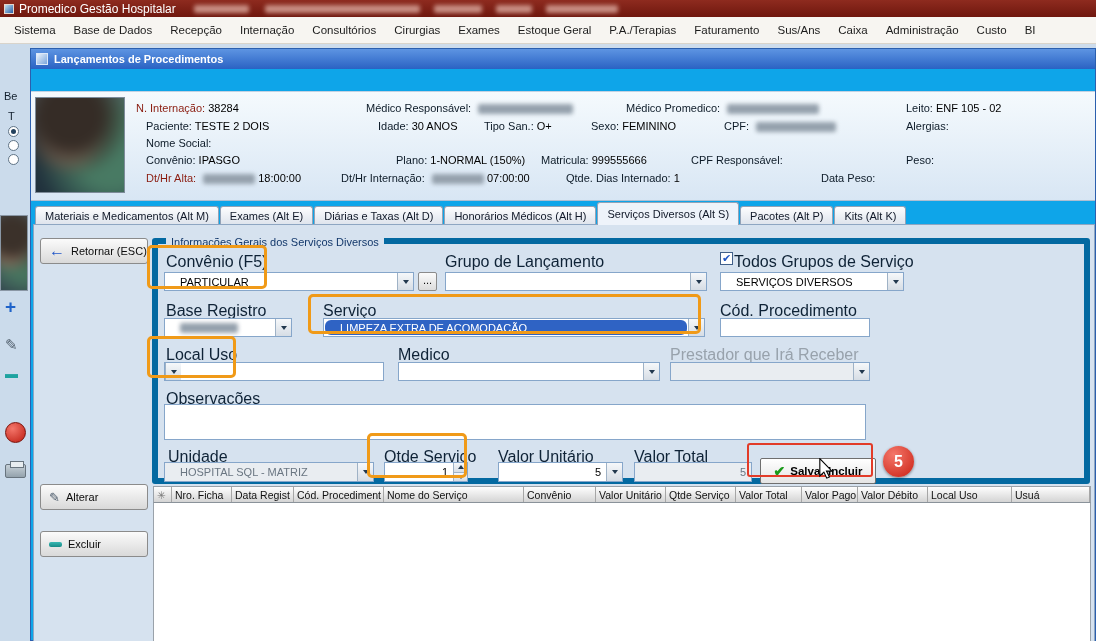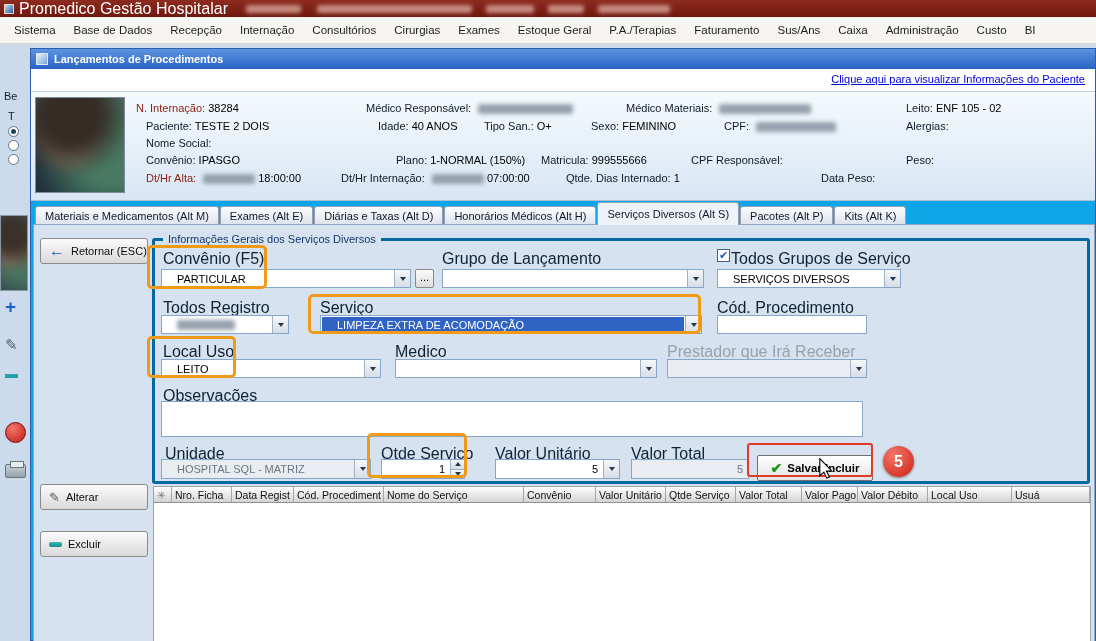--- a/index.html
+++ b/index.html
@@ -3,21 +3,21 @@
 <meta charset="utf-8">
 <style>
   * { margin:0; padding:0; box-sizing:border-box; }
   html,body { width:1096px; height:641px; overflow:hidden; }
   body { font-family:"Liberation Sans", sans-serif; background:#cddcec; position:relative; font-size:11px; color:#111; }
   #screen { position:absolute; left:0; top:0; width:1096px; height:641px; }
 
   
   .titlebar { position:absolute; left:0; top:0; width:1096px; height:17px;
     background:linear-gradient(180deg,#8e2b1f,#6f170e); color:#fff; display:flex; align-items:center;
-    padding-left:4px; font-size:16px; }
+    padding-left:4px; font-size:12px; }
   .app-icon { width:10px; height:10px; background:linear-gradient(135deg,#bfe0f0,#2a5fa8); border:1px solid #e8d6cc; margin-right:5px; flex:none; }
   .blur-chunk { height:8px; background:#c88d82; filter:blur(2px); border-radius:2px; flex:none; }
 
   
   .menubar { position:absolute; left:0; top:17px; width:1096px; height:27px; background:#f7f5f1;
     border-bottom:1px solid #d9d4cb; display:flex; align-items:center; padding-left:5px; }
   .menu-item { font-size:11.5px; color:#1c1c1c; padding:3px 9px; white-space:nowrap; cursor:default; }
 
   
   .left-strip { position:absolute; left:0; top:44px; width:30px; height:597px; background:#cbdbeb; }
@@ -77,29 +77,29 @@
     background:#d6e2ef; border:1px solid #8ea6c2; }
   .side-btn { position:absolute; left:6px; width:108px; height:26px;
     background:linear-gradient(180deg,#fbfbfb,#d9d9d9); border:1px solid #8b8b8b; border-radius:3px;
     display:flex; align-items:center; gap:6px; padding-left:8px; font-size:11px; color:#0c0c0c; cursor:pointer; }
   .back-arrow { color:#2257c8; font-size:16px; font-weight:bold; line-height:12px; }
   .pencil { color:#4a5a6a; font-size:13px; }
   .minus-bar { width:13px; height:5px; background:linear-gradient(180deg,#39b8b4,#178a86); border-radius:2px; }
 
   
   .groupbox { position:absolute; left:118px; top:13px; width:938px; height:246px;
-    border:3px solid #0369a1; border-radius:3px;text-decoration:underline; }
+    border:6px solid #0369a1; border-radius:3px;text-decoration:underline; }
   .group-title { position:absolute; left:8px; top:-8px; background:#d6e2ef; padding:0 5px;
     color:#13386b; font-size:11px; white-space:nowrap; }
   .flabel { position:absolute; font-size:16px; color:#0e2236; white-space:nowrap; }
   .flabel.disabled { color:#98a2ac; }
   .combo, .tfield { position:absolute; height:19px; background:#fff; border:1px solid #86a6ca; display:flex; align-items:stretch; overflow:hidden; }
   .combo-text { flex:1; padding:2px 15px; font-size:11px; white-space:nowrap; overflow:hidden; color:#000; display:flex; align-items:center; }
   .combo-text.num { justify-content:flex-end; padding-right:5px; }
-  .combo-text.sel { background:#2f63c4; color:#fff; margin:1px; }
+  .combo-text.sel { background:#2f63c4; color:#fff; margin:1px;border-radius:6px; }
   .combo-btn { width:16px; flex:none; background:linear-gradient(180deg,#f6f8fa,#d6dde5); border-left:1px solid #9fb2c6;
     display:flex; align-items:center; justify-content:center; cursor:pointer; }
   .tri-down { width:0; height:0; border-left:3.5px solid transparent; border-right:3.5px solid transparent; border-top:4px solid #22384e; }
   .tri-up { width:0; height:0; border-left:3.5px solid transparent; border-right:3.5px solid transparent; border-bottom:4px solid #22384e; }
   .combo.disabled { background:#e9edf1; }
   .combo.disabled .combo-text { color:#6a7682; }
   .ellipsis-btn { position:absolute; width:19px; height:19px; background:linear-gradient(180deg,#fbfbfb,#dcdcdc);
     border:1px solid #8b8b8b; border-radius:2px; font-size:11px; text-align:center; line-height:14px; cursor:pointer; }
   .checkbox { position:absolute; width:13px; height:13px; background:#fff; border:1px solid #41608a;
     display:flex; align-items:center; justify-content:center; cursor:pointer; }
@@ -182,53 +182,50 @@
     <span class="strip-icon icon-printer" style="top:420px"></span>
   </div>
 
   <div class="window">
 
     <div class="win-titlebar">
       <span class="win-icon"></span>
       <span>Lançamentos de Procedimentos</span>
     </div>
 
-    <div class="linkrow">
-      <span class="patient-link">Clique aqui para visualizar Informações do Paciente</span>
-    </div>
 
     <div class="patient-panel">
       <div class="photo">
           <div class="blob"></div>
         </div>
 
       <div class="pfield" style="left:105px;top:10px">
         <span class="plabel maroon">N. Internação:</span>
         <span class="pvalue">38284</span>
       </div>
       <div class="pfield" style="left:335px;top:10px">
         <span class="plabel">Médico Responsável:</span>
         <span class="blurval" style="width:95px"></span>
       </div>
       <div class="pfield" style="left:595px;top:10px">
-        <span class="plabel">Médico Materiais:</span>
+        <span class="plabel">Médico Promedico:</span>
         <span class="blurval" style="width:92px"></span>
       </div>
       <div class="pfield" style="left:875px;top:10px">
         <span class="plabel">Leito:</span>
         <span class="pvalue">ENF 105 - 02</span>
       </div>
 
       <div class="pfield" style="left:115px;top:28px">
         <span class="plabel">Paciente:</span>
         <span class="pvalue">TESTE 2 DOIS</span>
       </div>
       <div class="pfield" style="left:347px;top:28px">
         <span class="plabel">Idade:</span>
-        <span class="pvalue">40 ANOS</span>
+        <span class="pvalue">30 ANOS</span>
       </div>
       <div class="pfield" style="left:453px;top:28px">
         <span class="plabel">Tipo San.:</span>
         <span class="pvalue">O+</span>
       </div>
       <div class="pfield" style="left:560px;top:28px">
         <span class="plabel">Sexo:</span>
         <span class="pvalue">FEMININO</span>
       </div>
       <div class="pfield" style="left:693px;top:28px">
@@ -330,21 +327,21 @@
           <span class="mark">✔</span>
         </div>
         <span class="flabel" style="left:576px;top:9px">Todos Grupos de Serviço</span>
         <div class="combo" style="left:562px;top:28px;width:184px">
           <span class="combo-text">SERVIÇOS DIVERSOS</span>
           <span class="combo-btn">
               <i class="tri-down"></i>
             </span>
         </div>
 
-        <span class="flabel" style="left:8px;top:58px">Todos Registro</span>
+        <span class="flabel" style="left:8px;top:58px">Base Registro</span>
         <div class="combo" style="left:6px;top:74px;width:128px">
           <span class="combo-text">
               <span class="blurval" style="width:58px;margin-left:0"></span>
             </span>
           <span class="combo-btn">
               <i class="tri-down"></i>
             </span>
         </div>
 
         <span class="flabel" style="left:165px;top:58px">Serviço</span>
@@ -355,21 +352,20 @@
             </span>
         </div>
 
         <span class="flabel" style="left:562px;top:58px">Cód. Procedimento</span>
         <div class="tfield" style="left:562px;top:74px;width:150px">
           <span class="combo-text"></span>
         </div>
 
         <span class="flabel" style="left:8px;top:102px">Local Uso</span>
         <div class="combo" style="left:6px;top:118px;width:220px">
-          <span class="combo-text">LEITO</span>
           <span class="combo-btn">
               <i class="tri-down"></i>
             </span>
         </div>
 
         <span class="flabel" style="left:240px;top:102px">Medico</span>
         <div class="combo" style="left:240px;top:118px;width:262px">
           <span class="combo-text"></span>
           <span class="combo-btn">
               <i class="tri-down"></i>

